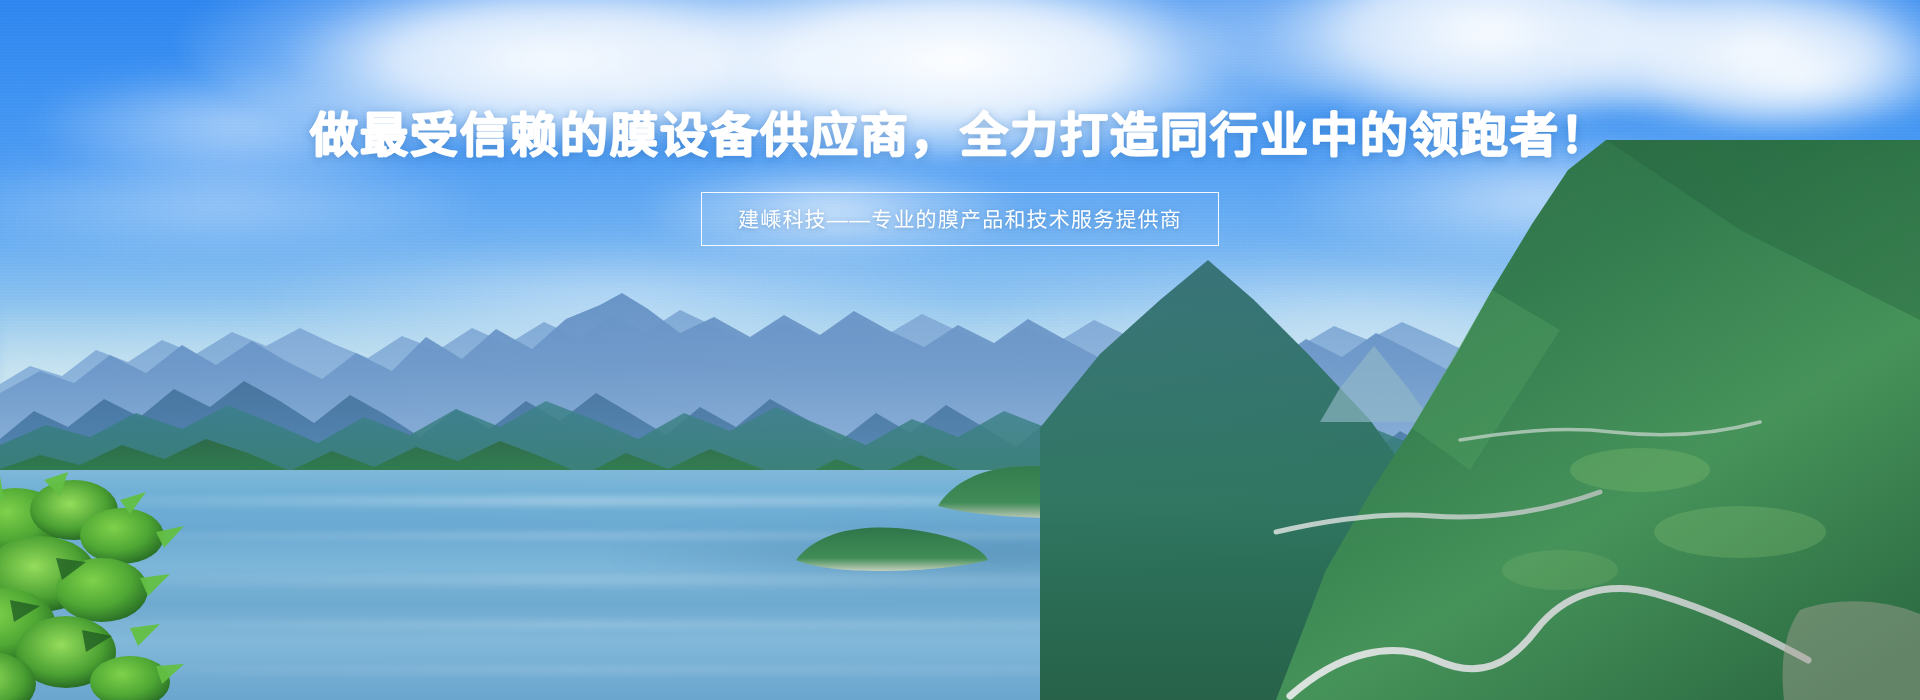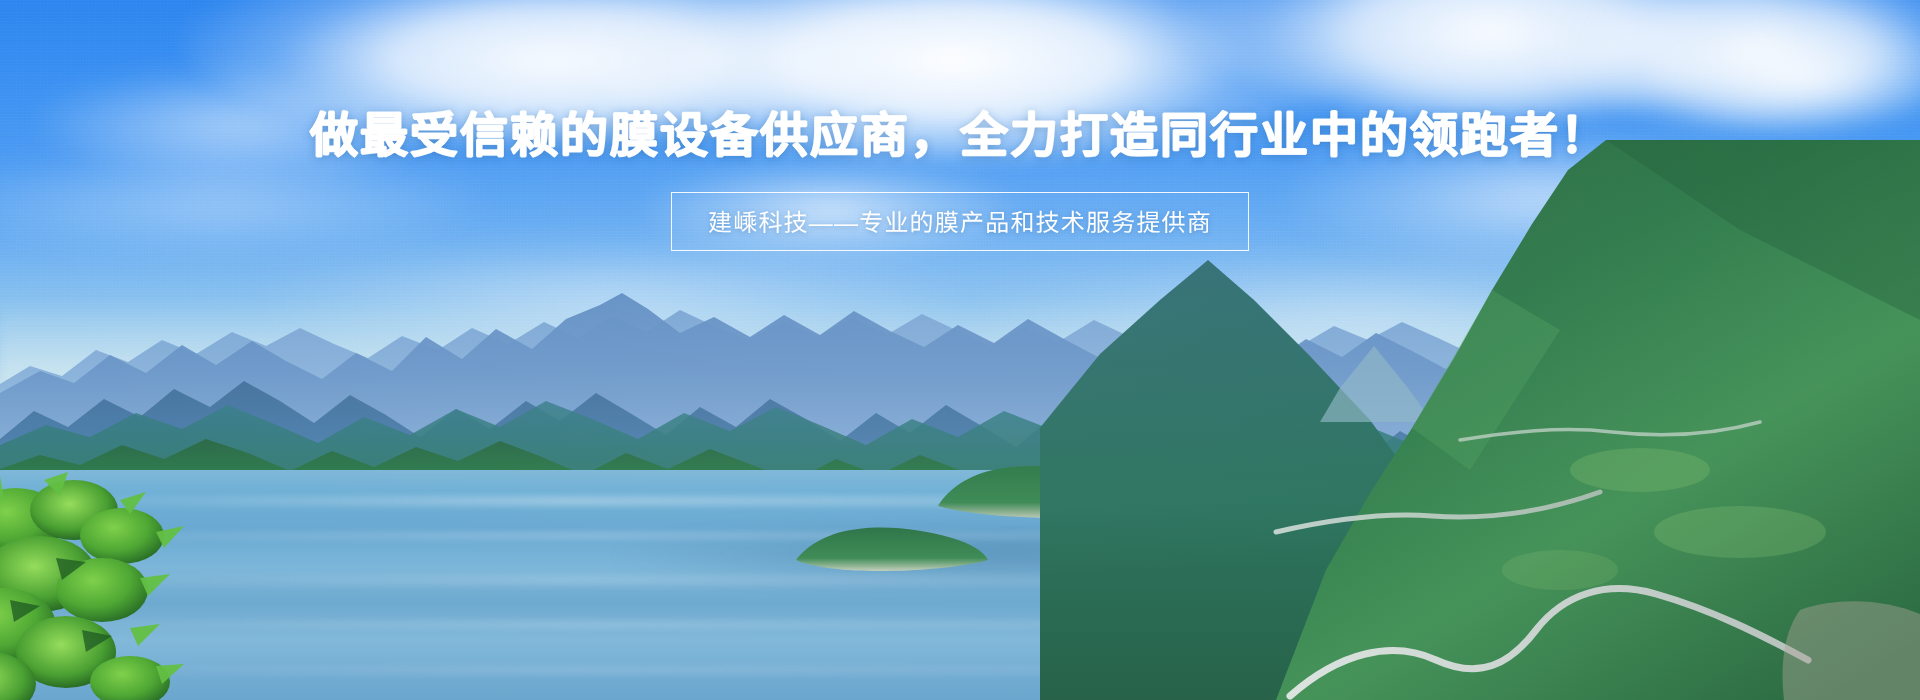--- a/index.html
+++ b/index.html
@@ -161,21 +161,21 @@
     font-weight:400;
     color:#ffffff;
     letter-spacing:1.2px;
     white-space:nowrap;
     text-shadow:0 1px 6px rgba(30,90,150,.40);
   }
   .tagbox-wrap{ margin-top:27px; display:flex; justify-content:center; }
   .tagbox{
     border:1px solid rgba(255,255,255,.92);
     padding:10px 36px 12px;
-    font-size:24px;
+    font-size:21px;
     color:#ffffff;
     letter-spacing:1.2px;
     white-space:nowrap;
     text-shadow:0 1px 5px rgba(30,90,150,.35);
     background:rgba(255,255,255,.03);
   }
 
   
   .tone{
     position:absolute; inset:0; pointer-events:none;

